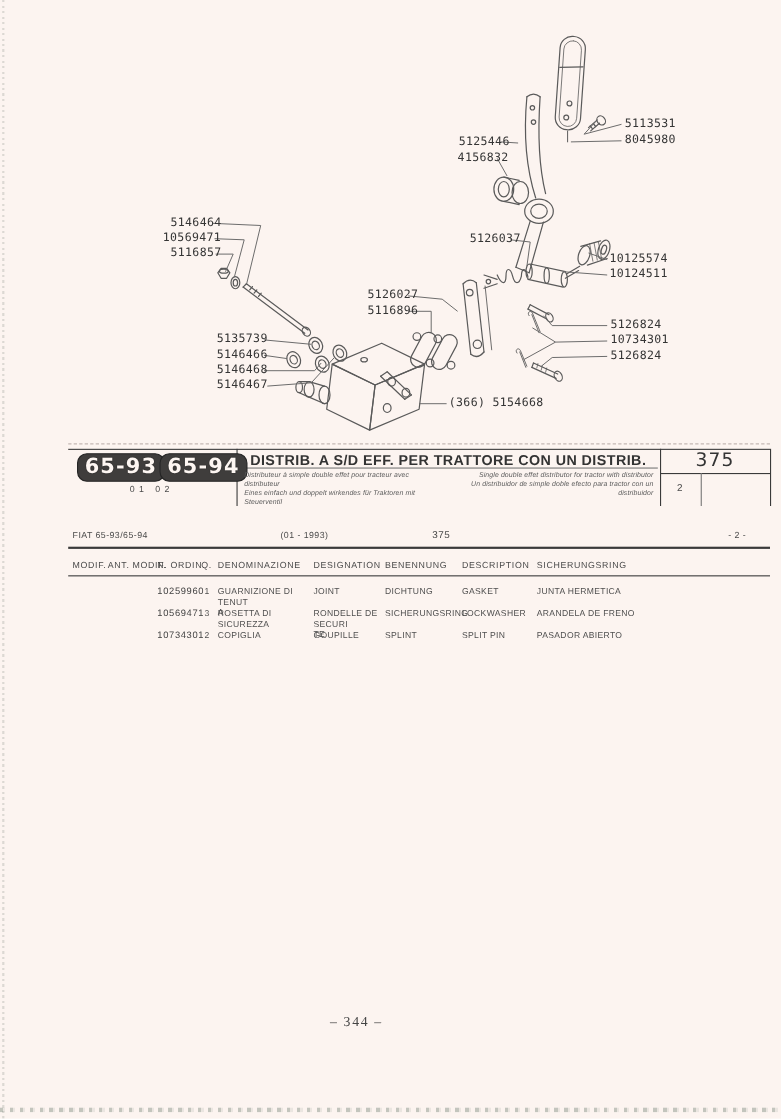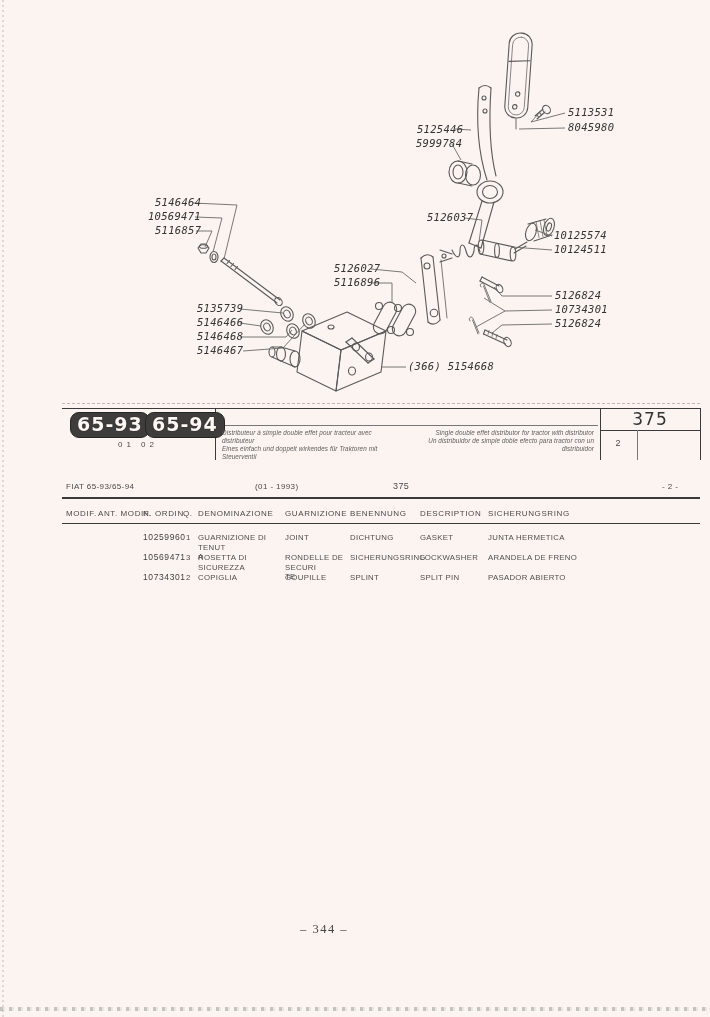--- a/index.html
+++ b/index.html
@@ -19,21 +19,20 @@
     background:repeating-linear-gradient(90deg,rgba(90,110,95,.5) 0 3px,rgba(150,160,150,.25) 3px 5px,transparent 5px 9px);
     opacity:.7;
   }
   
   .diagram-svg{position:absolute;left:0;top:0;}
   .lbl{
     position:absolute;
     font-family:"DejaVu Sans Mono",monospace;
     font-size:10.5px;line-height:11px;color:#353535;letter-spacing:.3px;
     white-space:nowrap;
-    font-style:italic;
   }
   
   .rule{position:absolute;background:#3a3a3a;}
   .rule.light{background:#777;}
   .dashed-line{
     position:absolute;left:62px;top:403px;width:638px;height:0;
     border-top:1px dashed #c4b8b4;
   }
   .badge{
     position:absolute;height:24px;padding:0 6px;
@@ -255,21 +254,21 @@
       <polyline points="240,323 261,326"></polyline>
       <polyline points="240,337 286,337 292,330"></polyline>
       <polyline points="243,351 283,348 304,325"></polyline>
       <polyline points="381,367 406,367"></polyline>
     </g>
   </svg>
 
   <div class="lbl" style="left:568px;top:107px">5113531</div>
   <div class="lbl" style="left:568px;top:122px">8045980</div>
   <div class="lbl" style="left:417px;top:124px">5125446</div>
-  <div class="lbl" style="left:416px;top:138px">5999784</div>
+  <div class="lbl" style="left:416px;top:138px">4156832</div>
   <div class="lbl" style="left:155px;top:197px">5146464</div>
   <div class="lbl" style="left:148px;top:211px">10569471</div>
   <div class="lbl" style="left:155px;top:225px">5116857</div>
   <div class="lbl" style="left:427px;top:212px">5126037</div>
   <div class="lbl" style="left:554px;top:230px">10125574</div>
   <div class="lbl" style="left:554px;top:244px">10124511</div>
   <div class="lbl" style="left:334px;top:263px">5126027</div>
   <div class="lbl" style="left:334px;top:277px">5116896</div>
   <div class="lbl" style="left:555px;top:290px">5126824</div>
   <div class="lbl" style="left:555px;top:304px">10734301</div>
@@ -286,20 +285,21 @@
   <div class="rule" style="left:600px;top:408px;width:1px;height:52px"></div>
   <div class="rule" style="left:700px;top:408px;width:1px;height:52px"></div>
   <div class="rule" style="left:600px;top:430px;width:100px;height:1px"></div>
   <div class="rule light" style="left:637px;top:430px;width:1px;height:30px"></div>
   <div class="rule light" style="left:218px;top:425px;width:380px;height:1px"></div>
 
   <span class="badge" style="left:70px;top:412px">65-93</span>
   <span class="badge" style="left:145px;top:412px">65-94</span>
   <div class="badge-codes" style="left:118px;top:440px">01 02</div>
 
+  <div class="tb-title">DISTRIB. A S/D EFF. PER TRATTORE CON UN DISTRIB.</div>
   <div class="tb-sub left">
     <div>Distributeur à simple double effet pour tracteur avec distributeur</div>
     <div>Eines einfach und doppelt wirkendes für Traktoren mit Steuerventil</div>
   </div>
   <div class="tb-sub right">
     <div>Single double effet distributor for tractor with distributor</div>
     <div>Un distribuidor de simple doble efecto para tractor con un distribuidor</div>
   </div>
   <div class="tb-num">375</div>
   <div class="tb-sheet">2</div>
@@ -309,21 +309,21 @@
   <div class="cat" style="left:393px;top:481px;font-size:9px">375</div>
   <div class="cat" style="left:662px;top:482px">- 2 -</div>
 
   <div class="rule" style="left:62px;top:497px;width:638px;height:1.6px"></div>
 
   <div class="th" style="left:66px">MODIF.</div>
   <div class="th" style="left:98px">ANT. MODIF.</div>
   <div class="th" style="left:143px">N. ORDIN.</div>
   <div class="th" style="left:183px">Q.</div>
   <div class="th" style="left:198px">DENOMINAZIONE</div>
-  <div class="th" style="left:285px">GUARNIZIONE</div>
+  <div class="th" style="left:285px">DESIGNATION</div>
   <div class="th" style="left:350px">BENENNUNG</div>
   <div class="th" style="left:420px">DESCRIPTION</div>
   <div class="th" style="left:488px">SICHERUNGSRING</div>
 
   <div class="rule" style="left:62px;top:523px;width:638px;height:1.4px"></div>
 
   <div>
     <div class="td num" style="left:143px;top:533px">10259960</div>
     <div class="td" style="left:186px;top:533px">1</div>
     <div class="td" style="left:198px;top:533px;width:84px">GUARNIZIONE DI TENUT

